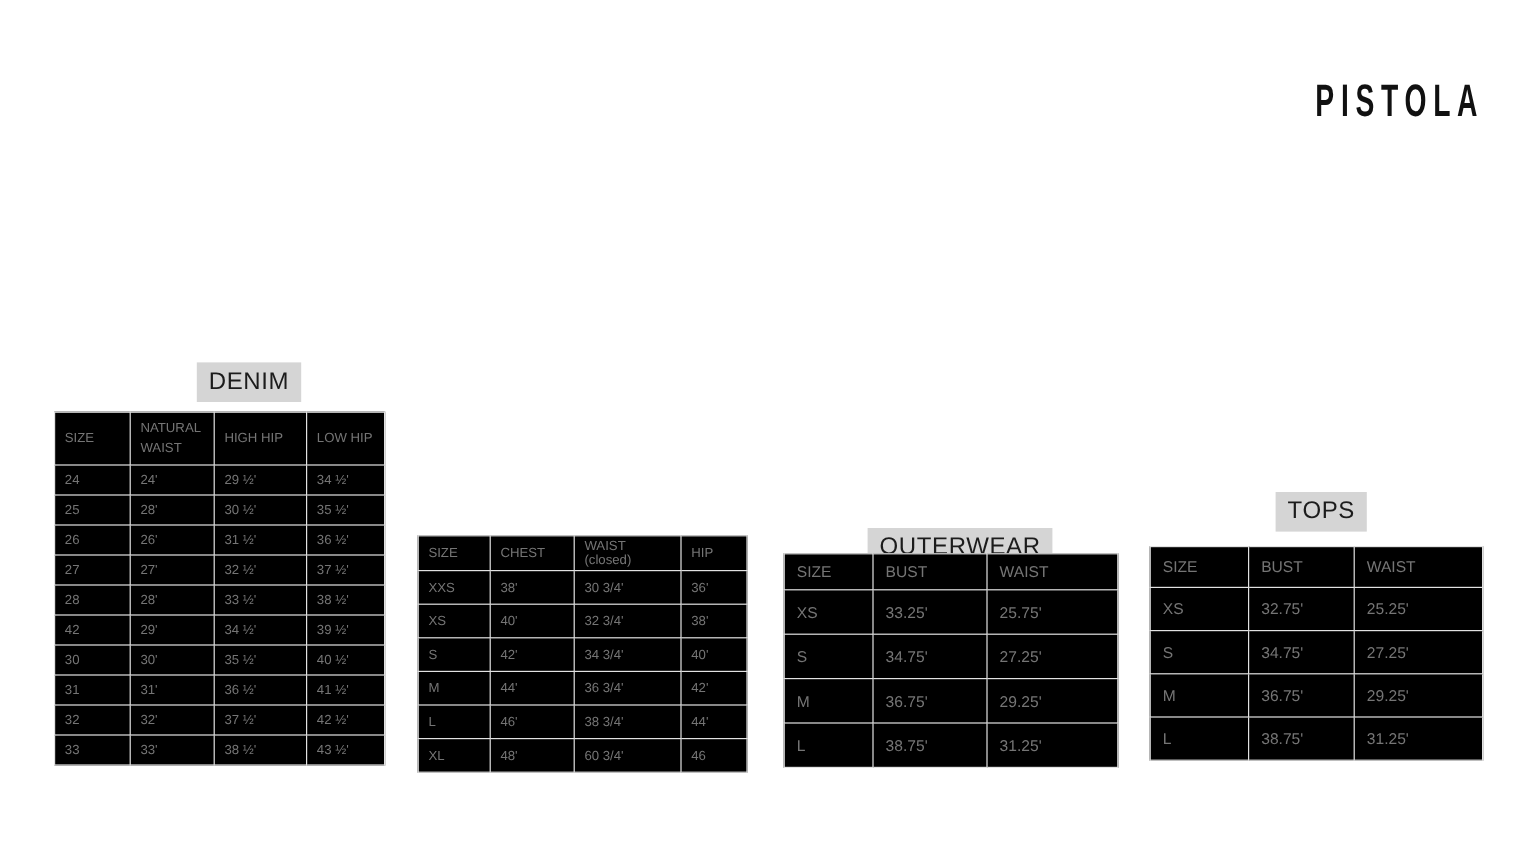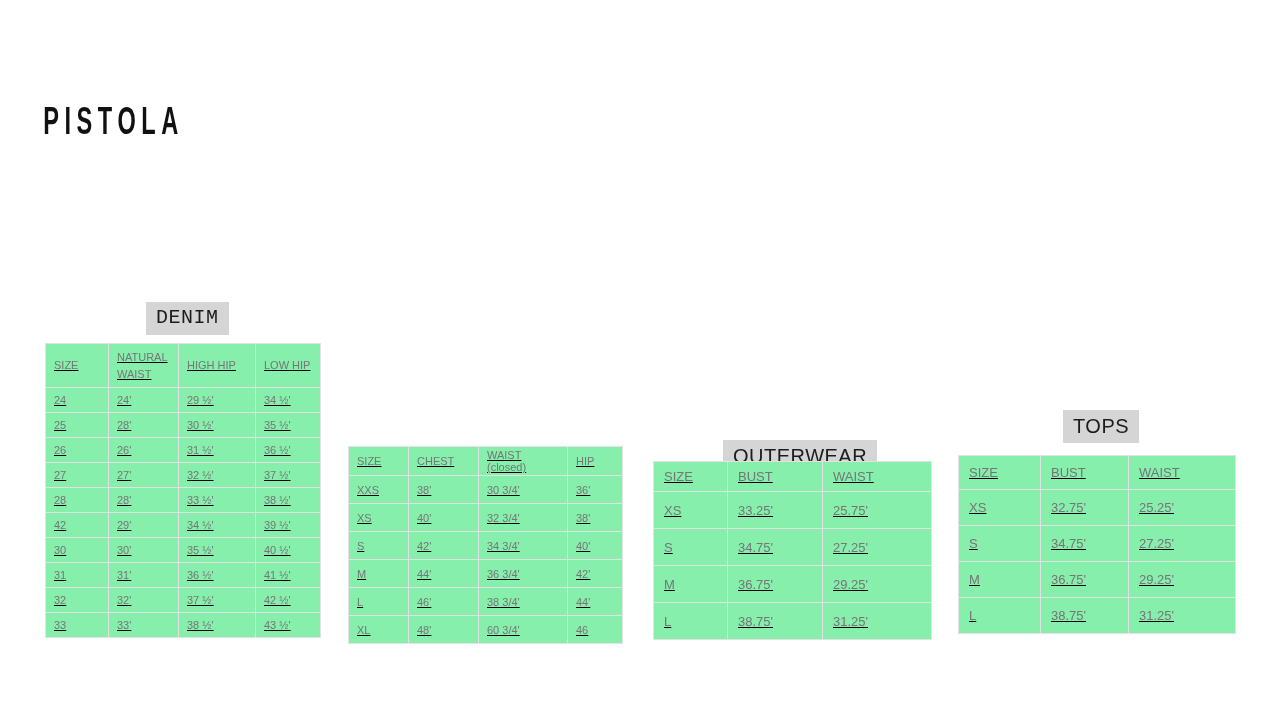--- a/index.html
+++ b/index.html
@@ -16,22 +16,21 @@
     background: var(--background, #ffffff);
   }
 
   
   .logo {
     position: absolute;
     top: 64px;
     left: 0;
     width: 100%;
     display: flex;
-    justify-content: flex-start;
-    margin-top: 36px;
+    justify-content: flex-end;
   }
   .logo-text {
     font-size: 38px;
     font-weight: bold;
     color: #111111;
     letter-spacing: 9px;
     white-space: nowrap;
     display: inline-block;
     transform: scaleX(0.62);
     transform-origin: center;
@@ -42,31 +41,31 @@
     position: absolute;
     display: inline-block;
     background: var(--heading-bg, #d5d5d5);
     color: var(--heading-text, #1c1c1c);
     font-size: 20px;
     line-height: 1;
     padding: 6px 10px 7px 10px;
     letter-spacing: 0.5px;
     white-space: nowrap;
   }
-  .title-denim     { left: 146px;  top: 302px; font-family: Liberation Mono, monospace; }
+  .title-denim     { left: 164px;  top: 302px; }
   .title-jumpsuit  { left: 432px;  top: 403px; margin-top: 48px; }
   .title-outerwear { left: 723px;  top: 416px; margin-top: 24px; }
   .title-tops      { left: 1063px; top: 410px; }
 
   
   table.size-table {
     position: absolute;
     border-collapse: collapse;
     table-layout: fixed;
-    background: #86efac;
+    background: #000000;
     text-decoration: underline;
   }
   table.size-table th,
   table.size-table td {
     border: 1px solid var(--table-border, #e2e2e2);
     color: var(--cell-text, #757575);
     font-weight: normal;
     text-align: left;
     vertical-align: middle;
     box-sizing: border-box;

